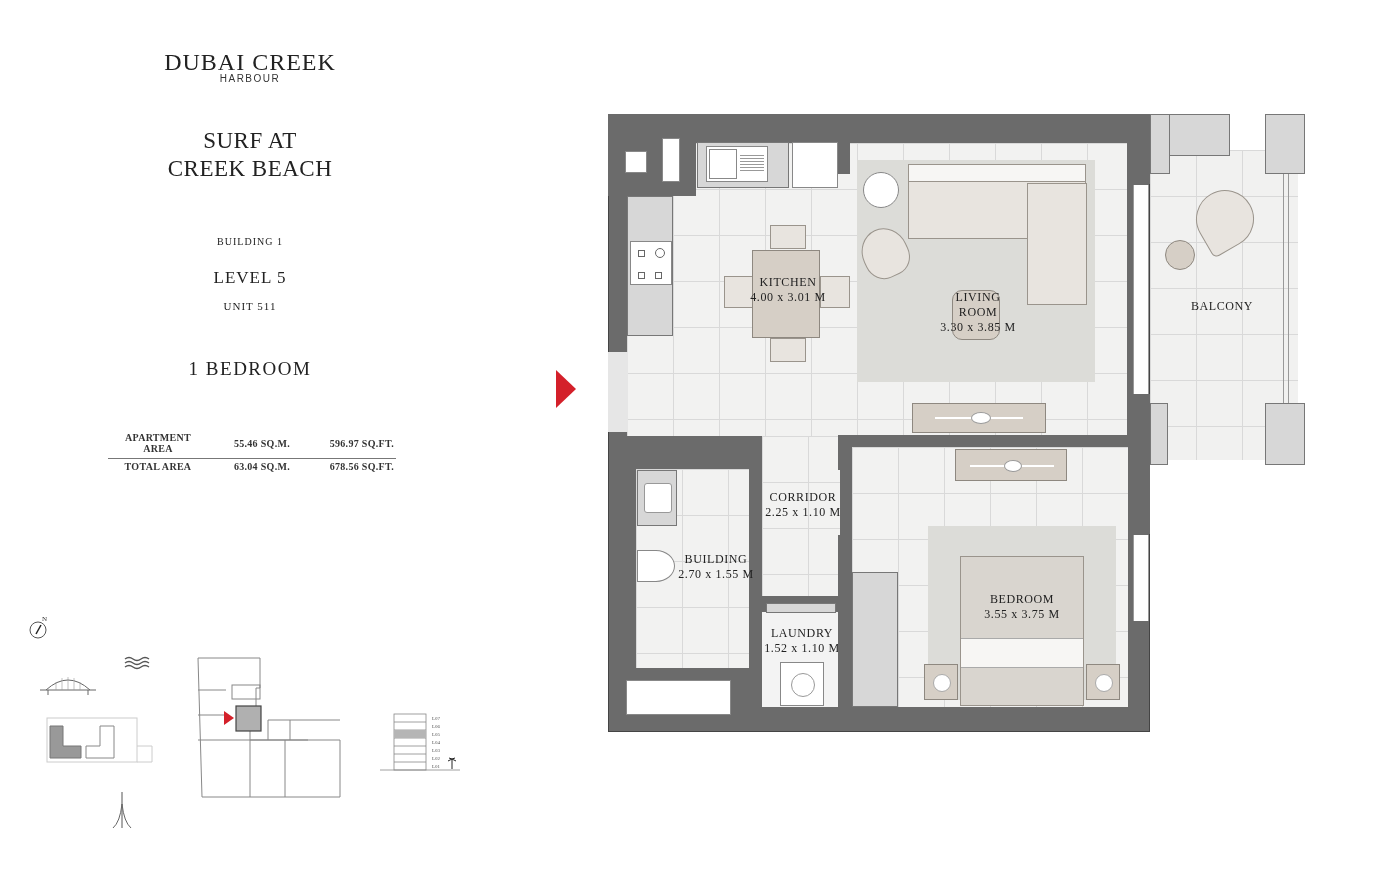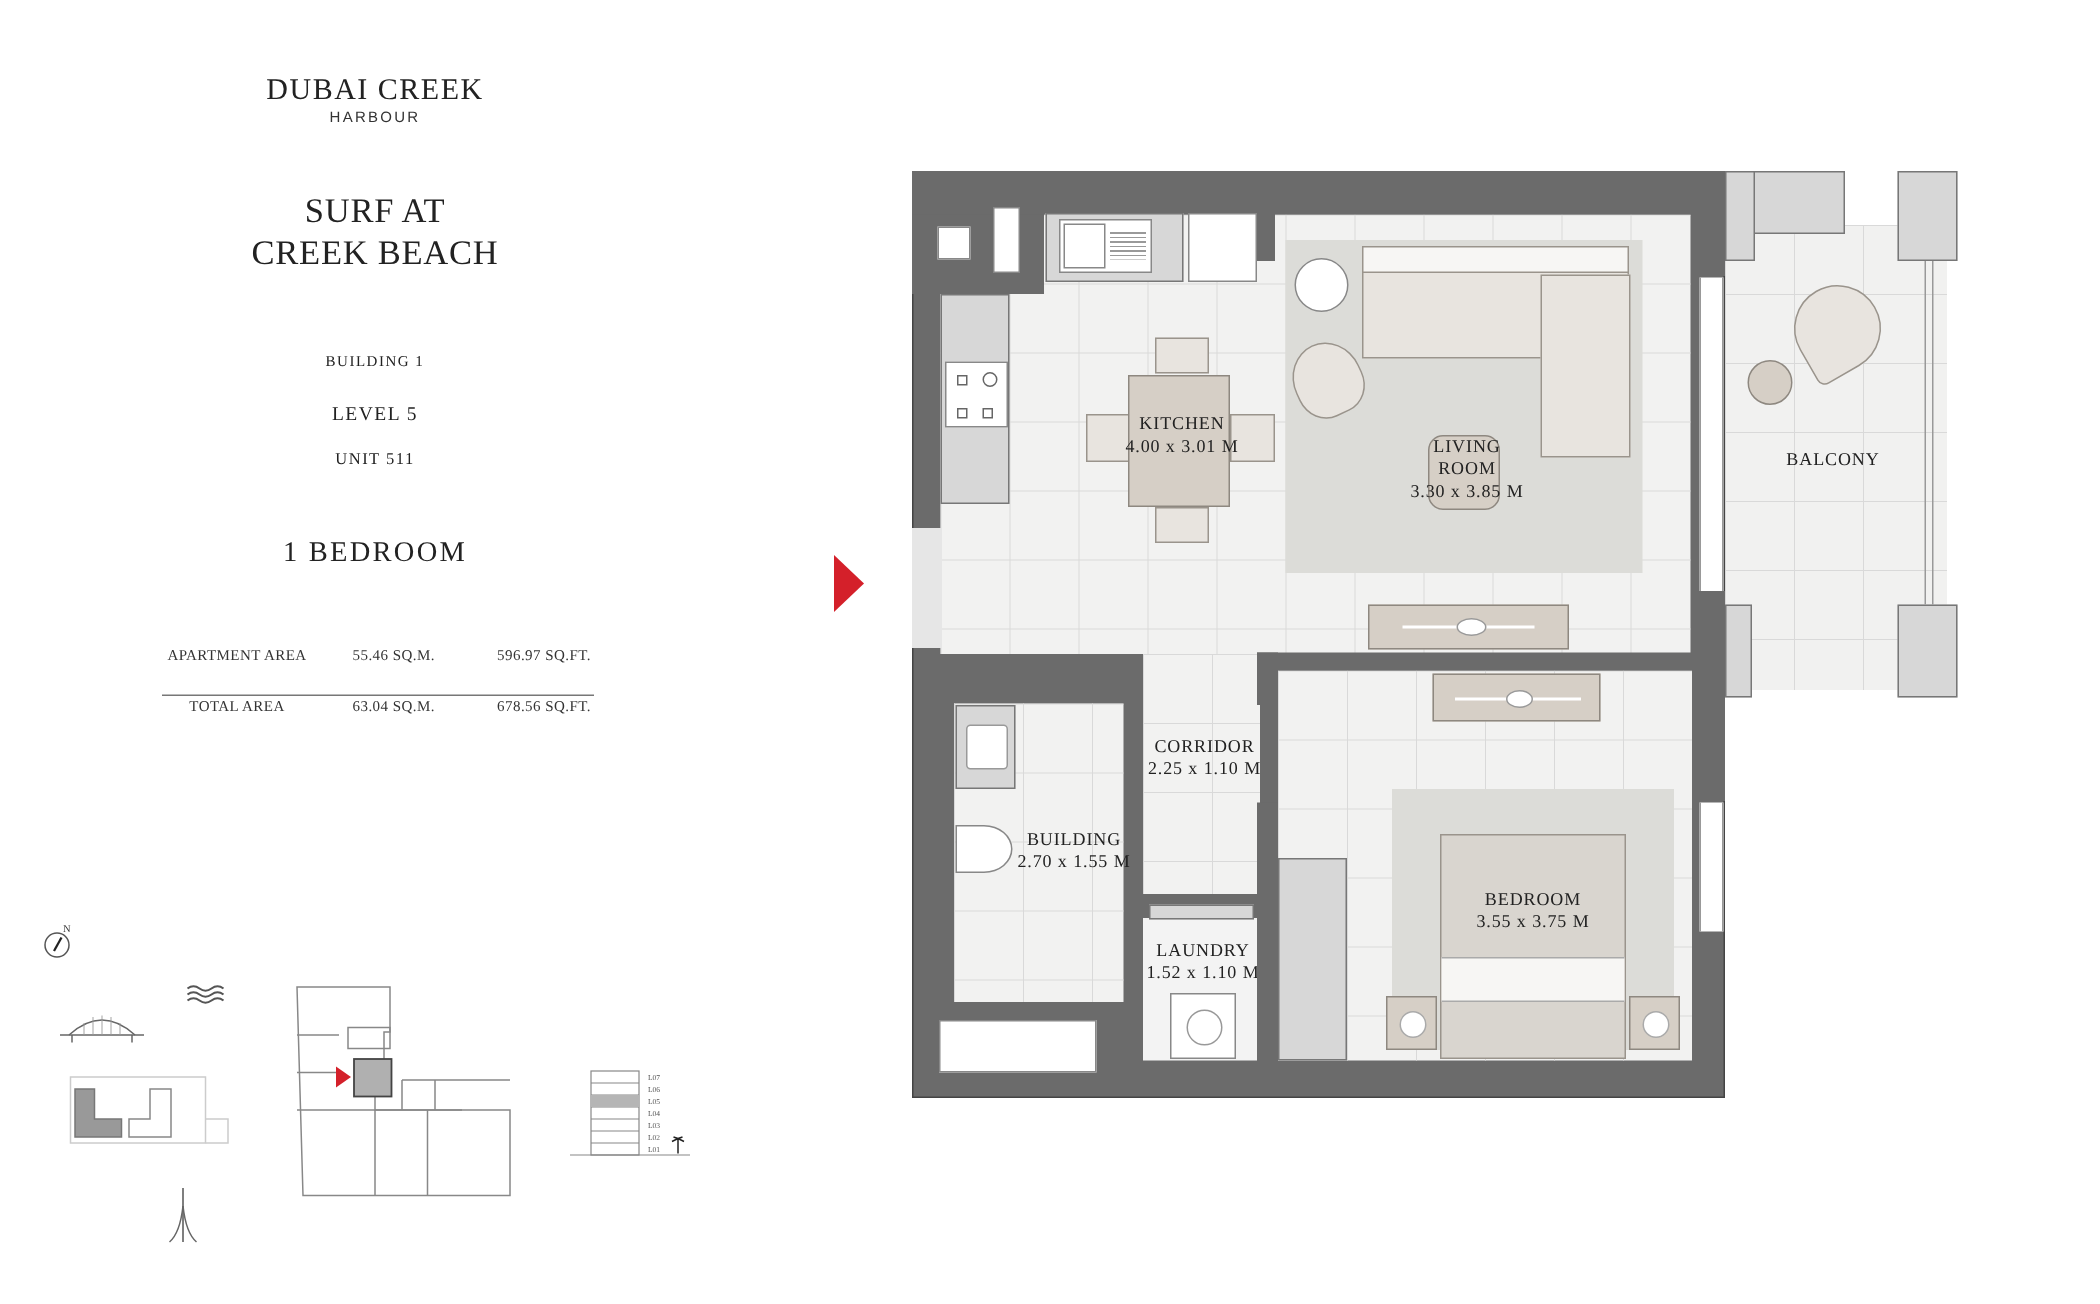--- a/index.html
+++ b/index.html
@@ -3,31 +3,31 @@
 <meta charset="utf-8">
 <style>
   html,body{margin:0;padding:0;background:#ffffff;}
   body{width:1400px;height:869px;position:relative;overflow:hidden;font-family:"DejaVu Serif","Liberation Serif",serif;color:#222;}
   .abs{position:absolute;}
   .serif{font-family:"Liberation Serif","DejaVu Serif",serif;}
   .sans{font-family:"Liberation Sans","DejaVu Sans",sans-serif;}
   .center{text-align:center;}
 
   
-  #brand-title{left:150px;top:49px;width:200px;font-size:20px;letter-spacing:1px;}
+  #brand-title{left:150px;top:49px;width:200px;font-size:24px;letter-spacing:1px;}
   #brand-sub{left:150px;top:73px;width:200px;font-size:10px;letter-spacing:1.5px;color:#333;}
   #project-line1{left:150px;top:128px;width:200px;font-size:23px;letter-spacing:0.5px;}
   #project-line2{left:130px;top:156px;width:240px;font-size:23px;letter-spacing:0.5px;}
   #building{left:150px;top:236px;width:200px;font-size:10px;letter-spacing:1px;}
-  #level{left:150px;top:268px;width:200px;font-size:13px;letter-spacing:1px;}
+  #level{left:150px;top:268px;width:200px;font-size:17px;letter-spacing:1px;}
   #unit{left:150px;top:300px;width:200px;font-size:11px;letter-spacing:1px;}
   #unit-type{left:150px;top:358px;width:200px;font-size:19px;letter-spacing:1.5px;}
 
   #area-table{left:108px;top:430px;width:288px;border-collapse:collapse;font-size:10px;letter-spacing:0.3px;}
-  #area-table td{padding:2px 2px 20px;color:#333;}
+  #area-table td{padding:2px 2px 4px;color:#333;font-weight:bold;}
   #area-table tr.sep td{border-top:1px solid #777;}
   #area-table td.c1{text-align:center;width:96px;}
   #area-table td.c2{text-align:right;width:80px;}
   #area-table td.c3{text-align:right;}
 
   
   .wall{background:#6b6b6b;border:1px solid #444;box-sizing:border-box;}
   .floor{background:#f2f2f1;}
   .tile{background-image:linear-gradient(#d9d9d9 1px,transparent 1px),linear-gradient(90deg,#d9d9d9 1px,transparent 1px);background-size:46px 46px;}
   .rug{background:#dcdcd8;}

